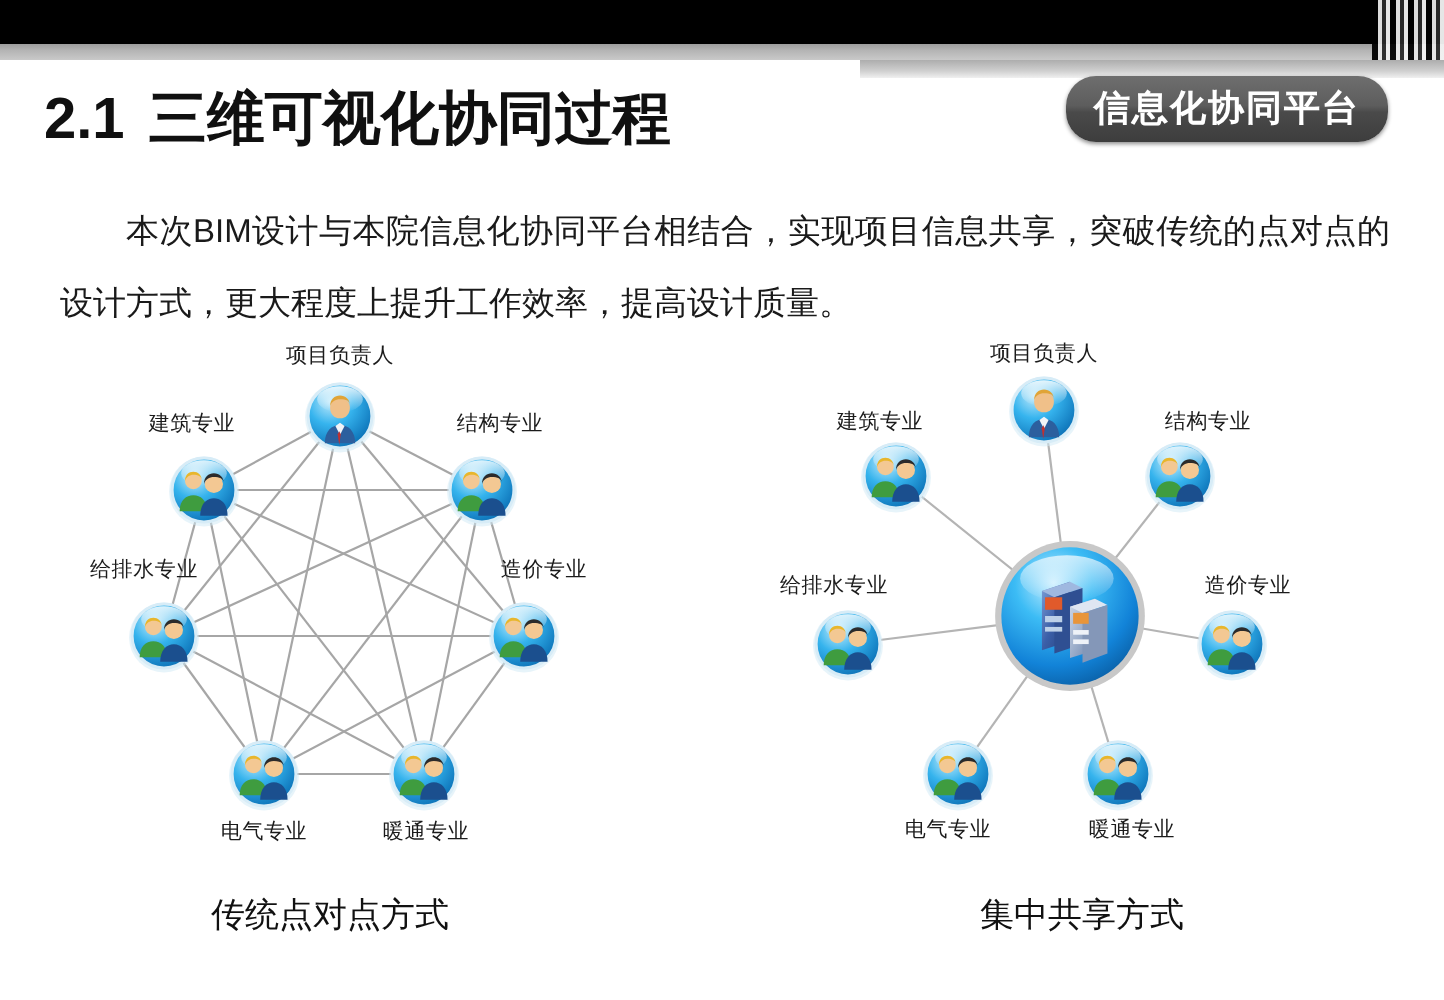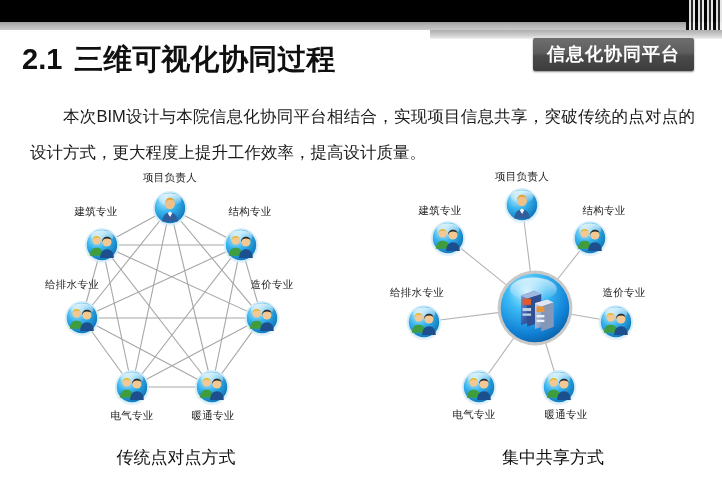--- a/index.html
+++ b/index.html
@@ -65,21 +65,21 @@
     letter-spacing: 0px;
     white-space: nowrap;
   }
   .title .num { margin-right: 12px; text-align: right; }
 
   
   .badge {
     position: absolute;
     right: 28px; top: 38px;
     padding: 4px 14px 5px 14px;
-    border-radius: 2px;
+    border-radius: 15px;
     background: linear-gradient(to bottom, #6e6e6e 0%, #5d5d5d 45%, #4a4a4a 55%, #3d3d3d 100%);
     color: #ffffff;
     font-size: 18px;
     font-weight: bold;
     white-space: nowrap;
     box-shadow: 0 1px 2px rgba(0,0,0,.45);
     letter-spacing: 1px;
   }
 
   
@@ -125,22 +125,22 @@
   }
 
   .caption {
     position: absolute;
     top: 446px;
     font-size: 17px;
     color: #111111;
     white-space: nowrap;
     transform: translateX(-50%);
   }
-  #caption-left  { left: 176px; }
-  #caption-right { left: 541px; margin-left: 12px; }
+  #caption-left  { left: 165px; }
+  #caption-right { left: 541px; }
 </style>
 </head>
 <body>
 
 <div id="slide">
 
   <div class="band-black"></div>
   <div class="band-gray"></div>
   <div class="band-shadow"></div>
   <div class="band-shadow2"></div>

